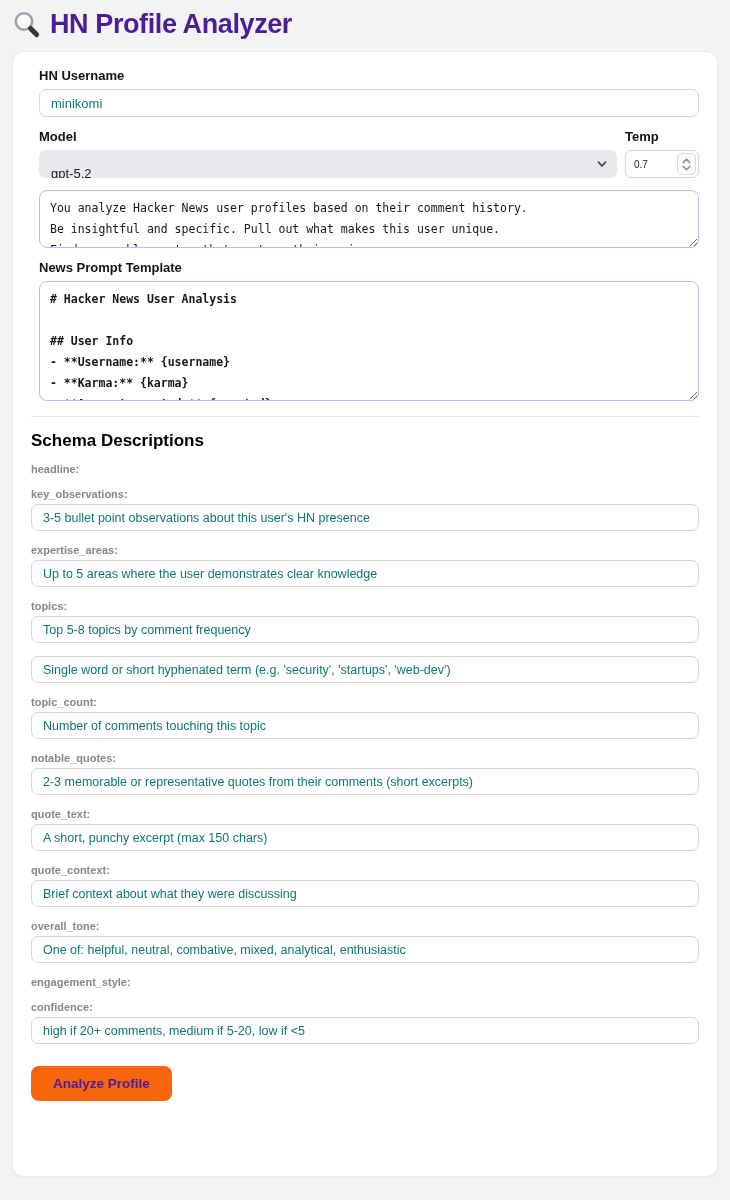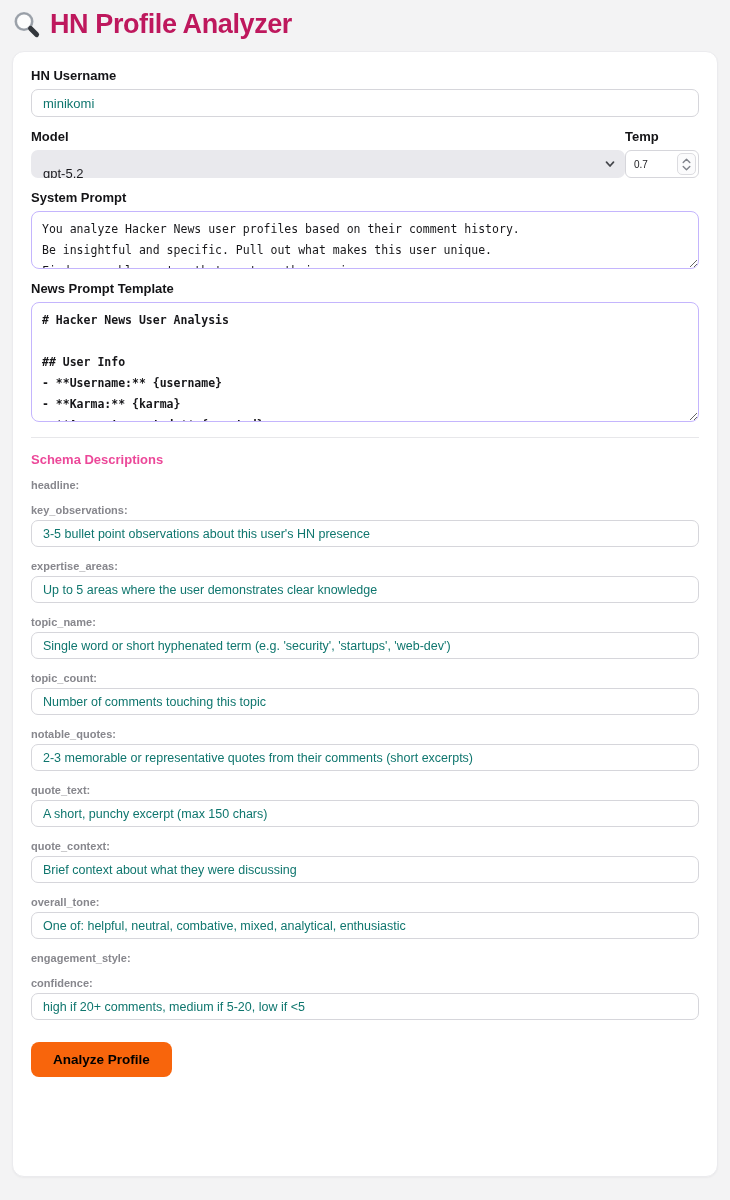--- a/index.html
+++ b/index.html
@@ -16,37 +16,37 @@
   
   .header {
     display: flex;
     align-items: center;
     gap: 8px;
     padding: 9px 12px 8px 12px;
   }
   .header h1 {
     font-size: 27px;
     font-weight: 800;
-    color: #be185d;
+    color: #4c1d95;
     letter-spacing: -0.4px;
   }
   .mag-icon { width: 30px; height: 30px; display: block; }
 
   
   .card {
     background: #ffffff;
     border: 1px solid #ebebee;
     border-radius: 12px;
     margin: 3px 12px 0 12px;
     padding: 16px 18px 16px 18px;
     box-shadow: 0 1px 2px rgba(0,0,0,0.04);
     height: 1126px;
   }
 
-  .group { margin-bottom: 12px; }
+  .group { margin-bottom: 12px; margin-left: 8px; }
   .group > label {
     display: block;
     font-size: 13px;
     font-weight: 700;
     color: #141417;
     margin-bottom: 6px;
   }
 
   .text-input {
     display: block;
@@ -138,41 +138,41 @@
   .ta-system { height: 58px; }
   .ta-user { height: 120px; margin-bottom: 4px; font-weight: bold; }
 
   .divider {
     border: none;
     border-top: 1px solid #e7e7ea;
     margin: 15px 0 14px 0;
   }
 
   .section-heading {
-    font-size: 13px;
+    font-size: 17px;
     font-weight: 700;
-    color: #ec4899;
+    color: #000000;
     margin-bottom: 12px;
   }
 
   .schema-group { margin-bottom: 13px; }
   .schema-group > label {
     display: block;
     font-size: 11px;
     font-weight: 700;
     color: #87878d;
     margin-bottom: 4px;
   }
   .schema-input { height: 27px; font-size: 12.5px; }
 
   .submit-btn {
     display: inline-block;
     margin-top: 9px;
     background: #f8650c;
-    color: #000000;
+    color: #4c1d95;
     font-family: "Liberation Sans", sans-serif;
     font-size: 13.5px;
     font-weight: 700;
     border: none;
     border-radius: 8px;
     padding: 10px 22px;
     cursor: pointer;
   }
 </style>
 </head>
@@ -216,21 +216,20 @@
             </svg>
           <svg width="9" height="6" viewBox="0 0 9 6">
               <polyline points="1.2,1.6 4.5,4.8 7.8,1.6" fill="none" stroke="#7f828a" stroke-width="1.4" stroke-linecap="round" stroke-linejoin="round"></polyline>
             </svg>
         </span>
       </div>
     </div>
   </div>
 
   <div class="group">
-    <label>System Prompt</label>
     <textarea class="ta-system" spellcheck="false" style="">You analyze Hacker News user profiles based on their comment history.
 Be insightful and specific. Pull out what makes this user unique.
 Find memorable quotes that capture their voice.</textarea>
   </div>
 
   <div class="group">
     <label>News Prompt Template</label>
     <textarea class="ta-user" spellcheck="false" style=""># Hacker News User Analysis
 
 ## User Info
@@ -251,23 +250,26 @@
   <div class="schema-group">
     <label>key_observations:</label>
     <input class="text-input schema-input" type="text" value="3-5 bullet point observations about this user's HN presence" style="">
   </div>
 
   <div class="schema-group">
     <label>expertise_areas:</label>
     <input class="text-input schema-input" type="text" value="Up to 5 areas where the user demonstrates clear knowledge" style="">
   </div>
 
-
-  <div class="schema-group">
-    <label>topic_name:</label>
+  <div class="schema-group">
+    <label>topics:</label>
+    <input class="text-input schema-input" type="text" value="Top 5-8 topics by comment frequency" style="">
+  </div>
+
+  <div class="schema-group">
     <input class="text-input schema-input" type="text" value="Single word or short hyphenated term (e.g. 'security', 'startups', 'web-dev')" style="">
   </div>
 
   <div class="schema-group">
     <label>topic_count:</label>
     <input class="text-input schema-input" type="text" value="Number of comments touching this topic" style="">
   </div>
 
   <div class="schema-group">
     <label>notable_quotes:</label>

